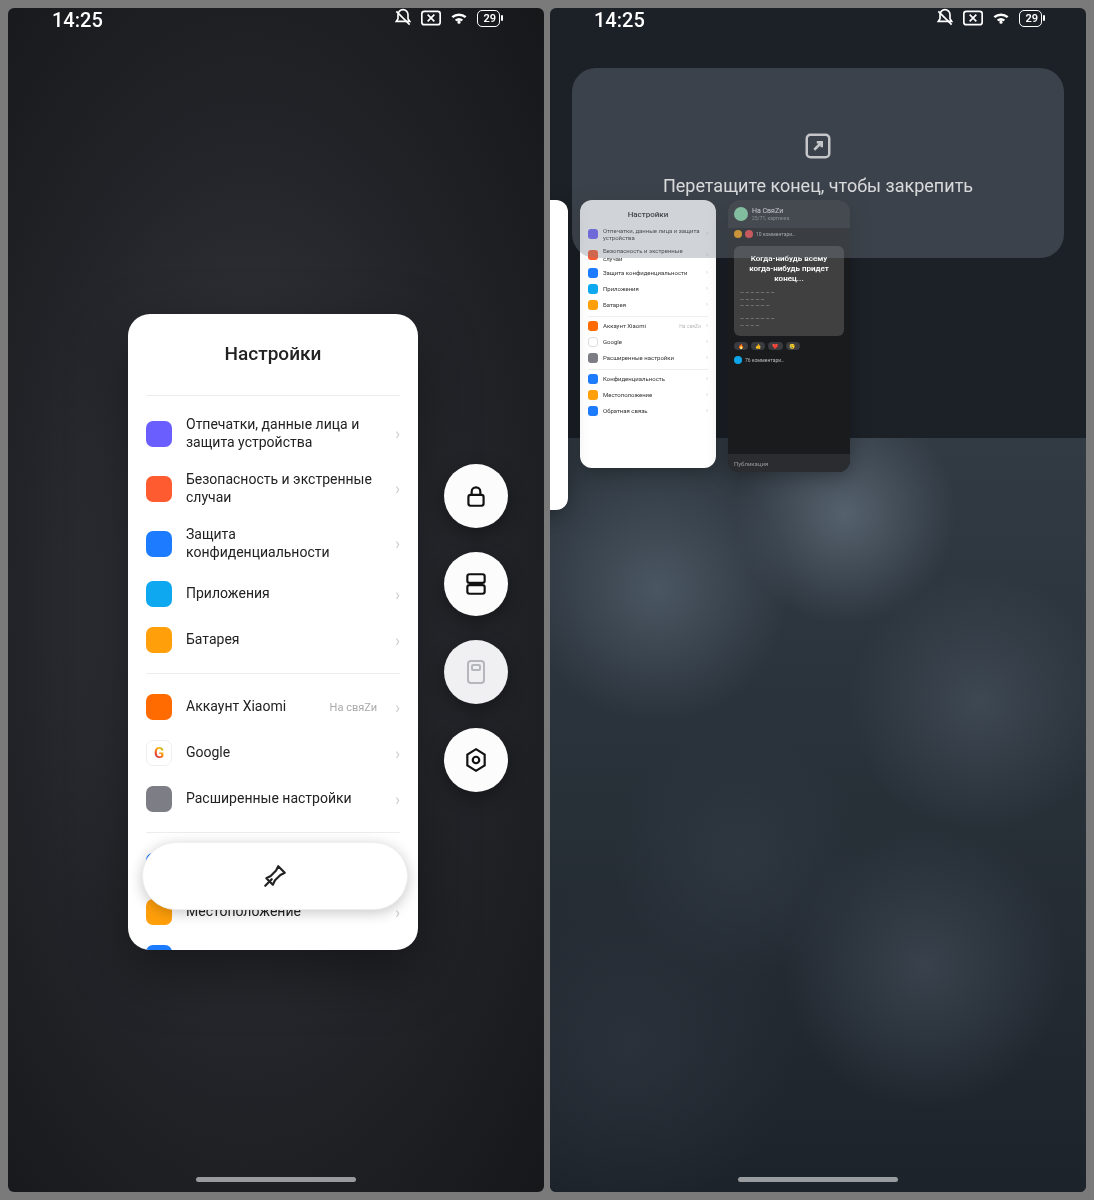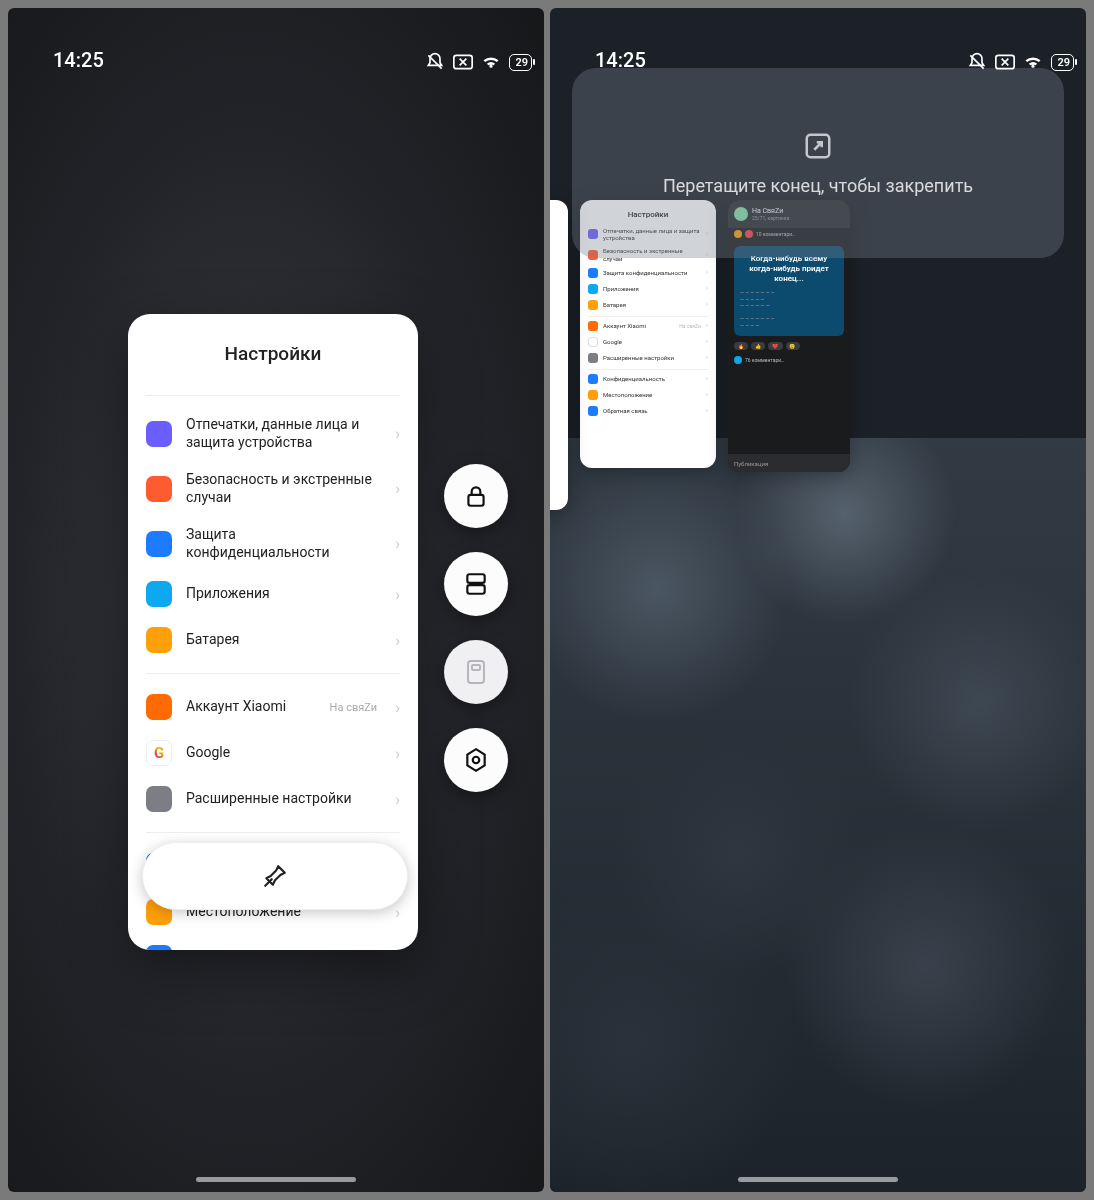--- a/index.html
+++ b/index.html
@@ -39,27 +39,26 @@
       radial-gradient(circle at 70% 70%, #39424c 0%, transparent 22%),
       radial-gradient(circle at 15% 80%, #2a313a 0%, transparent 22%),
       linear-gradient(#323b44, #1c232b);
   }
   
   .statusbar {
     position: absolute;
     top: 0; left: 0; right: 0;
     height: 64px;
     display: flex;
-    align-items: flex-end;
+    align-items: flex-start;
     justify-content: space-between;
-    padding: 0 12px;
+    padding: 0 44px;
     font-size: 20px;
     font-weight: 500;
     z-index: 50;
-    margin-left: 33px;
   }
   .status-icons {
     display: flex;
     align-items: center;
     gap: 8px;
   }
   .status-icons svg { display: block; }
   .batt-num { font-size: 11px; font-weight: 600; }
   
   .pin-zone {
@@ -108,21 +107,21 @@
     background: #1a1b1d;
     box-shadow: 0 4px 20px rgba(0,0,0,0.3);
     overflow: hidden;
     position: relative;
   }
   .tg-head { height: 28px; background: #2a2c30; display:flex; align-items:center; padding:0 6px; gap:4px;}
   .tg-avatar { width:14px;height:14px;border-radius:50%;background:#8da;}
   .tg-name { font-size:7px; color:#eee; }
   .tg-row { display:flex; align-items:center; gap:3px; padding:2px 6px; font-size:5px; color:#bbb;}
   .tg-dot{width:8px;height:8px;border-radius:50%;background:#f59e0b;}
-  .tg-post { margin:6px; background:#0c4a6e; border-radius:6px; padding:8px 6px; }
+  .tg-post { margin:6px; background:#404040; border-radius:6px; padding:8px 6px; }
   .tg-post-title { color:#fff; font-weight:600; font-size:8px; text-align:center; line-height:1.25;}
   .tg-post-body { color:#aaa; font-size:5px; margin-top:5px; line-height:1.3;}
   .tg-reacts { display:flex; gap:3px; padding:0 6px; flex-wrap:wrap;}
   .tg-react { background:#3a3c40; border-radius:6px; font-size:5px; padding:1px 4px; color:#eee;}
   .tg-foot { position:absolute; bottom:0; left:0; right:0; height:18px; background:#2a2c30; display:flex; align-items:center; padding:0 6px; color:#999; font-size:6px;}
   
   .settings-card {
     position: absolute;
     top: 306px;
     left: 120px;

